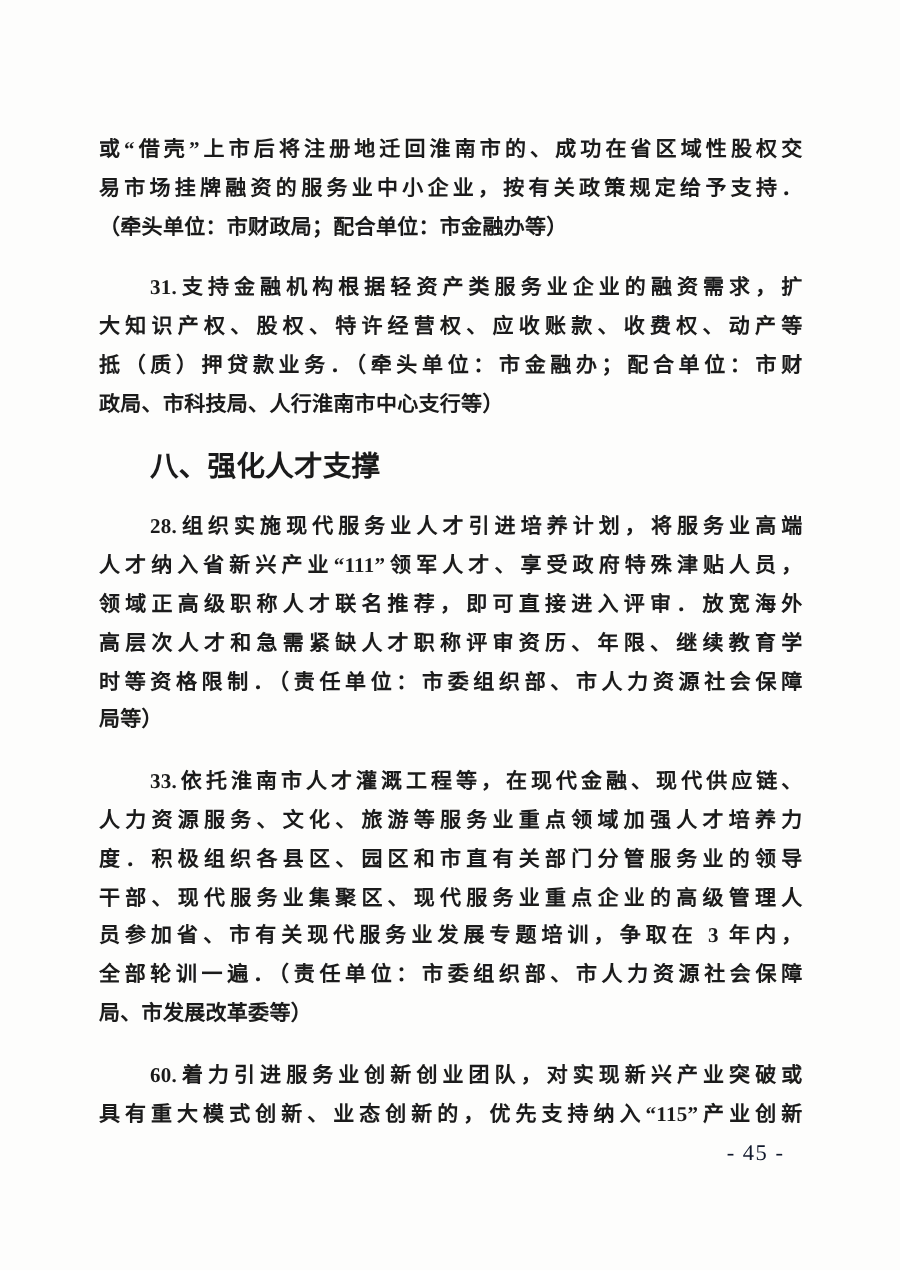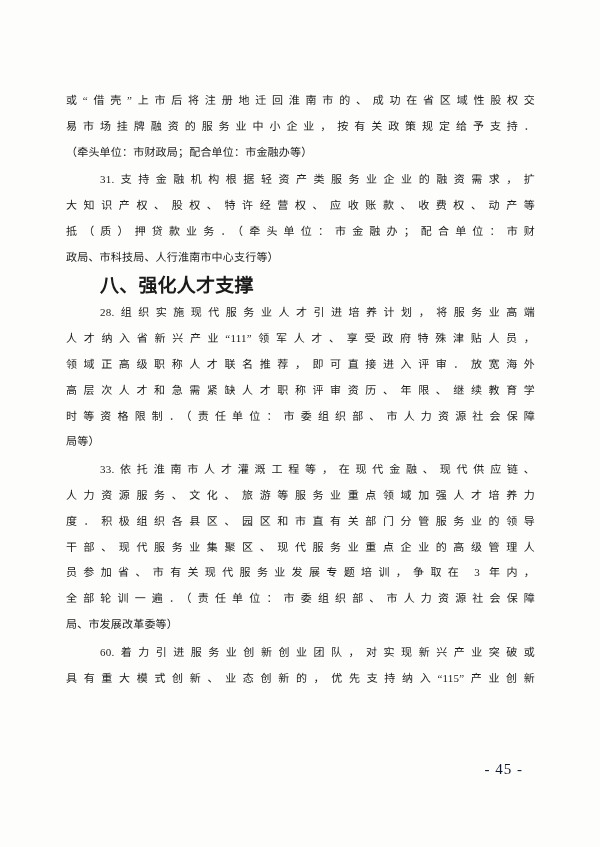--- a/index.html
+++ b/index.html
@@ -16,28 +16,29 @@
     font-family: "Liberation Serif", "DejaVu Serif", serif;
     color: #1b1b1b;
   }
   .textblock {
     position: absolute;
     left: 66px;
     top: 88px;
     width: 469px;
   }
   .para + .para {
-    margin-top: 2px;
+    margin-top: 15px;
   }
   .line {
     height: 25.8px;
     line-height: 25.8px;
-    font-size: 11px;
+    font-size: 14px;
     white-space: nowrap;
     letter-spacing: 0.2px;
+    font-weight: bold;
   }
   
   .fill {
     white-space: normal;
     text-align: justify;
     text-align-last: justify;
     text-justify: inter-character;
   }
   .indent {
     text-indent: 34px;

